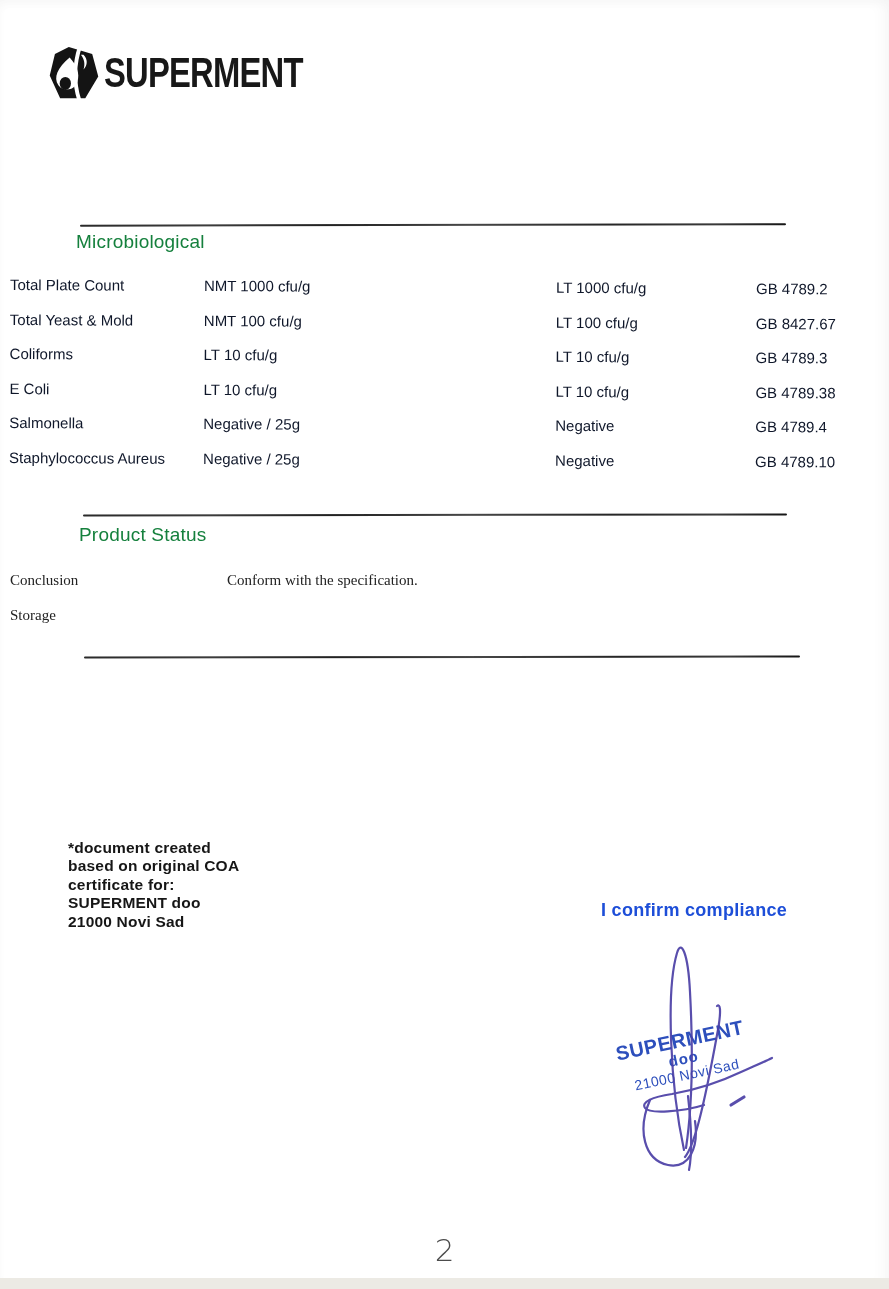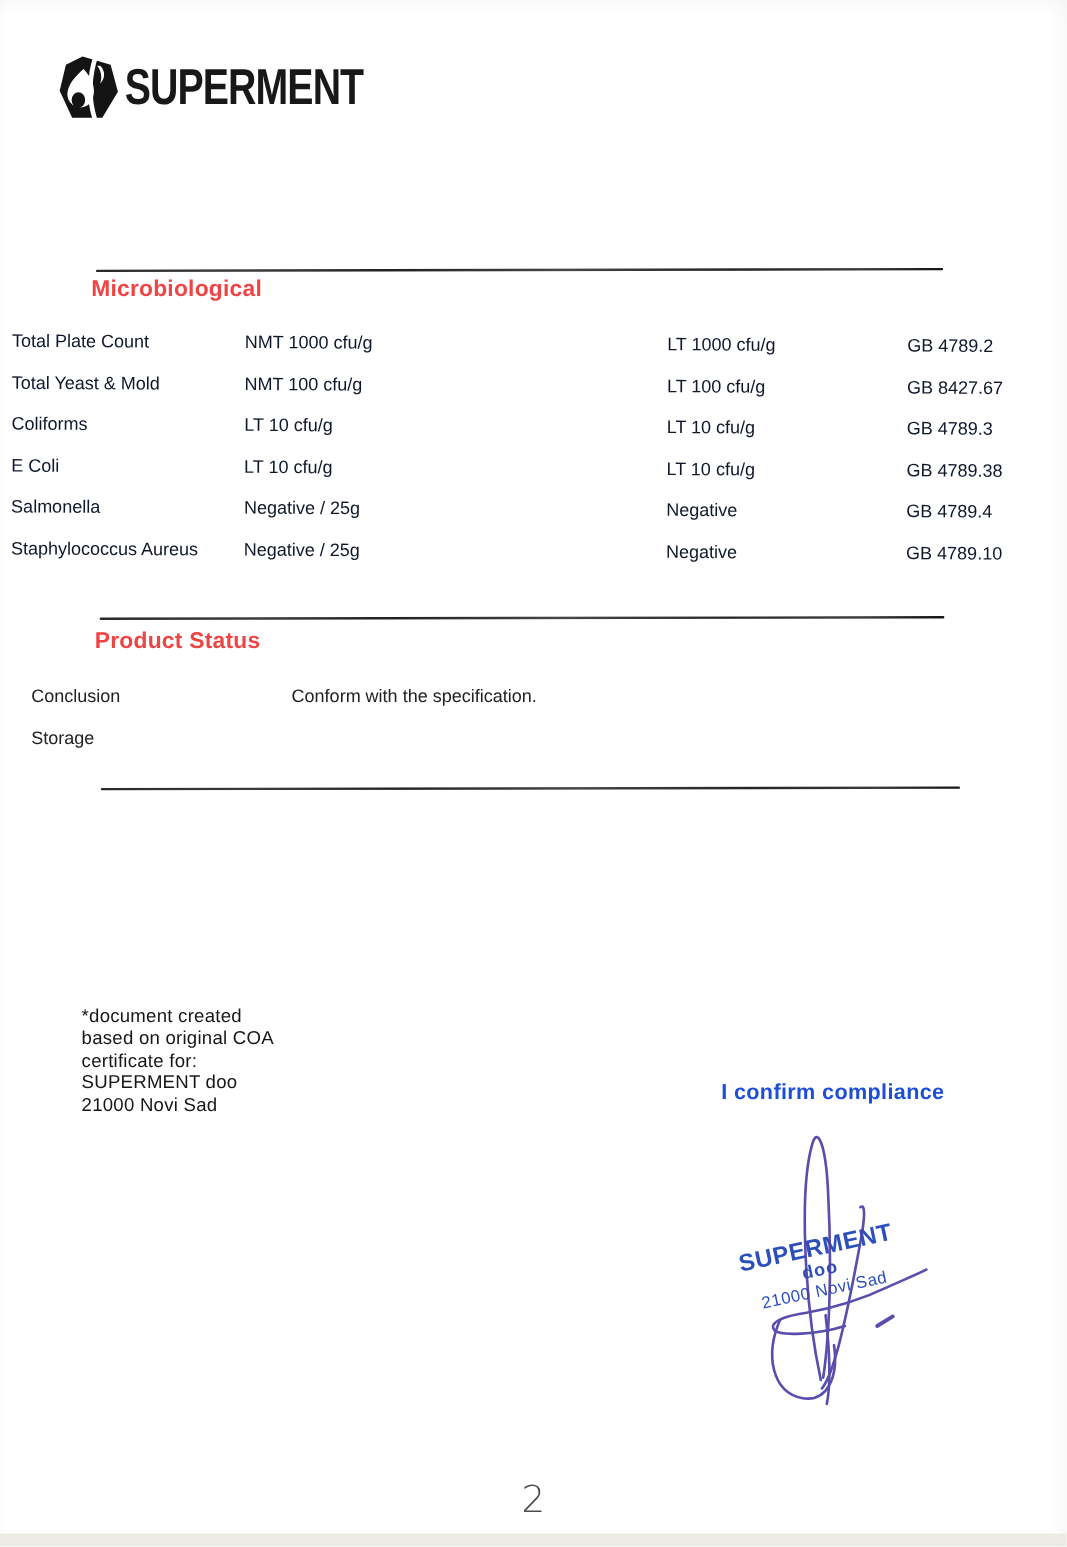--- a/index.html
+++ b/index.html
@@ -51,22 +51,22 @@
     background: linear-gradient(90deg, #2a2a2a 0%, #3c3c3c 18%, #222 35%, #474747 55%, #262626 75%, #3a3a3a 90%, #161616 100%);
     border-radius: 1px;
   }
   .rule-1 { left: 80px; top: 224px; width: 706px; transform: rotate(-0.12deg); }
   .rule-2 { left: 83px; top: 514px; width: 704px; transform: rotate(-0.10deg); }
   .rule-3 { left: 84px; top: 656px; width: 716px; transform: rotate(-0.10deg); }
 
   .section-title {
     position: absolute;
     font-size: 19px;
-    font-weight: 700;
-    color: #ef4444;
+    font-weight: 400;
+    color: #15803d;
     letter-spacing: 0.2px;
   }
   .title-micro { left: 76px; top: 231px; }
   .title-status { left: 79px; top: 524px; }
 
   
   .micro-table {
     position: absolute;
     left: 0; top: 276px;
     width: 889px;
@@ -80,39 +80,40 @@
     font-size: 15px;
     color: #0f172a;
     white-space: nowrap;
   }
   .cell-test   { left: 10px; }
   .cell-spec   { left: 204px; }
   .cell-result { left: 556px; }
   .cell-method { left: 756px; }
 
   
-  .status-block { position: absolute; left: 16px; top: 572px; width: 757px; }
+  .status-block { position: absolute; left: 0; top: 572px; width: 757px; font-family: Liberation Serif, serif; }
   .status-row { position: relative; height: 35px; }
   .status-row .cell {
     position: absolute; top: 0;
     font-size: 15px;
     color: #222;
     white-space: nowrap;
   }
   .cell-label { left: 10px; }
   .cell-value { left: 204px; margin-left: 23px; }
 
   
   .footnote {
     position: absolute;
     left: 68px; top: 839px;
     font-size: 15.5px;
     line-height: 18.4px;
     color: #161616;
     letter-spacing: 0.2px;
+    font-weight: bold;
   }
 
   
   .compliance {
     position: absolute;
     left: 601px; top: 900px;
     font-size: 18px;
     font-weight: 700;
     color: #1d4ed8;
     letter-spacing: 0.3px;

